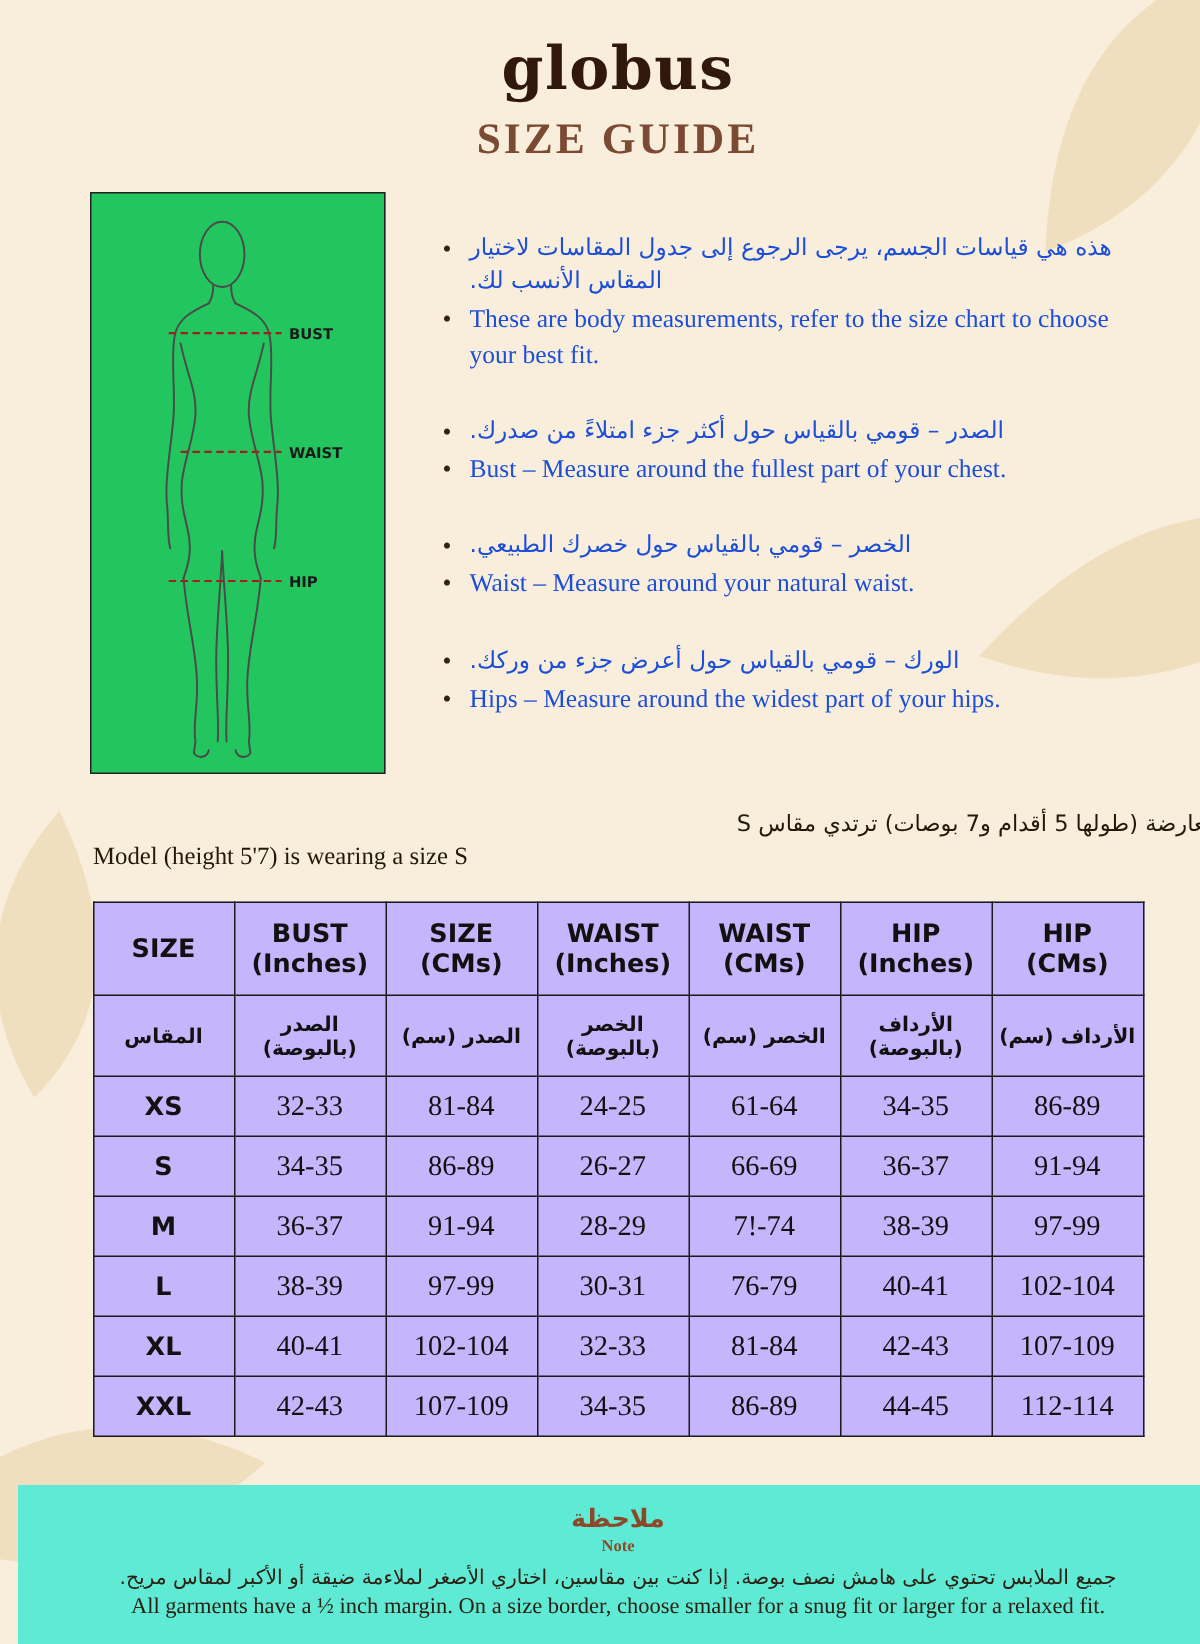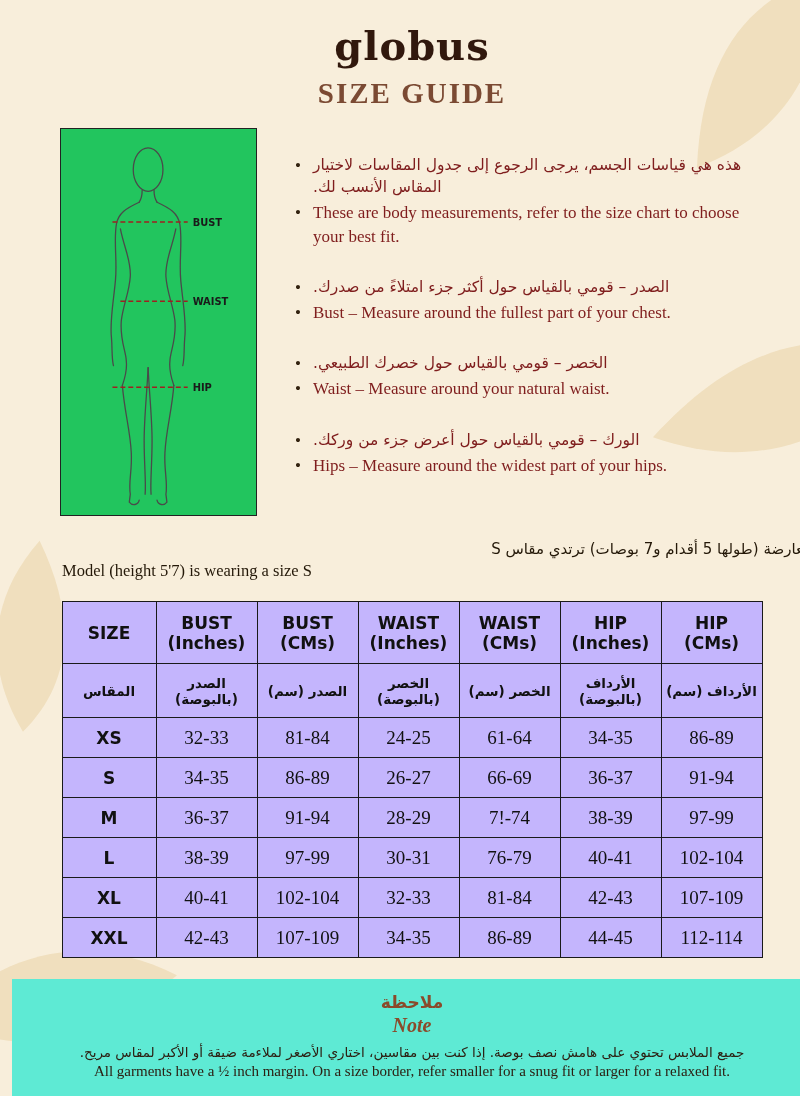--- a/index.html
+++ b/index.html
@@ -24,39 +24,39 @@
   .header { text-align:center; padding-top:22px; position:relative; z-index:1; }
   .brand { font-family:"DejaVu Serif", serif; font-weight:bold; font-size:40px; letter-spacing:1px; color:#31180d; }
   .title { font-family:"Liberation Serif", serif; font-weight:bold; font-size:29px; letter-spacing:2px; color:#7b4a33; margin-top:8px; }
 
   .content-row { display:flex; padding:0 48px; margin-top:18px; gap:36px; position:relative; z-index:1; }
   .figure-box { width:197px; height:388px; background:#22c55e; border:1.6px solid #222; flex:none; }
   .figure-box svg { display:block; width:100%; height:100%; }
 
   .instr { flex:1; padding-top:26px; }
   .instr-group { margin-bottom:27px; }
-  .line { position:relative; padding-left:20px; font-size:17px; line-height:1.42; color:#7f1d1d; margin-bottom:3px; }
+  .line { position:relative; padding-left:20px; font-size:17px; line-height:1.42; color:#1d4ed8; margin-bottom:3px; }
   .line::before { content:"•"; position:absolute; left:2px; top:0; color:#33220f; }
   .ar { direction:rtl; unicode-bidi:isolate; text-align:left; font-family:"DejaVu Sans", sans-serif; font-size:15.5px; display:block; }
   .en { font-family:"Liberation Serif", serif; display:block; }
 
   .model-note { padding-left:50px; margin-top:24px; position:relative; z-index:1; }
   .model-ar { direction:rtl; unicode-bidi:isolate; text-align:right; font-family:"DejaVu Sans", sans-serif; font-size:15px; color:#241808; }
   .model-en { font-family:"Liberation Serif", serif; font-size:16.5px; color:#241808; margin-top:3px; }
 
   table.size-table { border-collapse:collapse; background:#c4b5fd; margin:20px auto 0; position:relative; z-index:1; }
   .size-table th, .size-table td { border:1.6px solid #1a1a1a; text-align:center; vertical-align:middle; padding:2px 4px; }
   .size-table .h-en { height:62px; font-family:"DejaVu Sans", sans-serif; font-weight:bold; font-size:17px; color:#111; }
   .size-table .h-ar { height:54px; font-family:"DejaVu Sans", sans-serif; font-weight:bold; font-size:13.5px; color:#111; direction:rtl; }
   .size-table td { height:40px; font-family:"Liberation Serif", serif; font-size:19px; color:#111; }
   .size-table td.size-cell { font-family:"DejaVu Sans", sans-serif; font-weight:bold; font-size:17px; }
 
   .note-band { margin-top:auto; background:#5eead4; text-align:center; padding:13px 34px 16px; position:relative; z-index:2; }
   .note-h-ar { direction:rtl; font-family:"DejaVu Sans", sans-serif; font-weight:bold; font-size:17px; color:#8a4a2a; }
-  .note-h-en { font-family:"Liberation Serif", serif; font-weight:bold; font-size:20px; color:#8a4a2a; margin-top:2px;font-style:italic; }
+  .note-h-en { font-family:"Liberation Serif", serif; font-weight:bold; font-size:11px; color:#8a4a2a; margin-top:2px; }
   .note-t-ar { direction:rtl; font-family:"DejaVu Sans", sans-serif; font-size:13.5px; color:#2c2013; margin-top:7px; }
   .note-t-en { font-family:"Liberation Serif", serif; font-size:15px; color:#2c2013; margin-top:3px; }
 </style>
 </head>
 <body>
 
 <div class="page">
 
   <div class="leaf leaf-tr">
     <svg viewBox="0 0 160 160">
@@ -160,21 +160,21 @@
         <col style="width:101px">
         <col style="width:101px">
         <col style="width:101px">
         <col style="width:101px">
         <col style="width:101px">
     </colgroup>
     <tbody>
         <tr class="h-en">
       <th class="h-en">SIZE</th>
       <th class="h-en">BUST (Inches)</th>
-      <th class="h-en">BUST (CMs)</th>
+      <th class="h-en">SIZE (CMs)</th>
       <th class="h-en">WAIST (Inches)</th>
       <th class="h-en">WAIST (CMs)</th>
       <th class="h-en">HIP (Inches)</th>
       <th class="h-en">HIP (CMs)</th>
     </tr>
     <tr>
       <th class="h-ar" dir="rtl">المقاس</th>
       <th class="h-ar" dir="rtl">الصدر (بالبوصة)</th>
       <th class="h-ar" dir="rtl">الصدر (سم)</th>
       <th class="h-ar" dir="rtl">الخصر (بالبوصة)</th>
@@ -236,16 +236,16 @@
       <td>44-45</td>
       <td>112-114</td>
     </tr>
   </tbody>
     </table>
 
   <div class="note-band">
     <div class="note-h-ar" dir="rtl">ملاحظة</div>
     <div class="note-h-en">Note</div>
     <div class="note-t-ar" dir="rtl">جميع الملابس تحتوي على هامش نصف بوصة. إذا كنت بين مقاسين، اختاري الأصغر لملاءمة ضيقة أو الأكبر لمقاس مريح.</div>
-    <div class="note-t-en">All garments have a ½ inch margin. On a size border, refer smaller for a snug fit or larger for a relaxed fit.</div>
+    <div class="note-t-en">All garments have a ½ inch margin. On a size border, choose smaller for a snug fit or larger for a relaxed fit.</div>
   </div>
 
 </div>
 
 </body></html>

